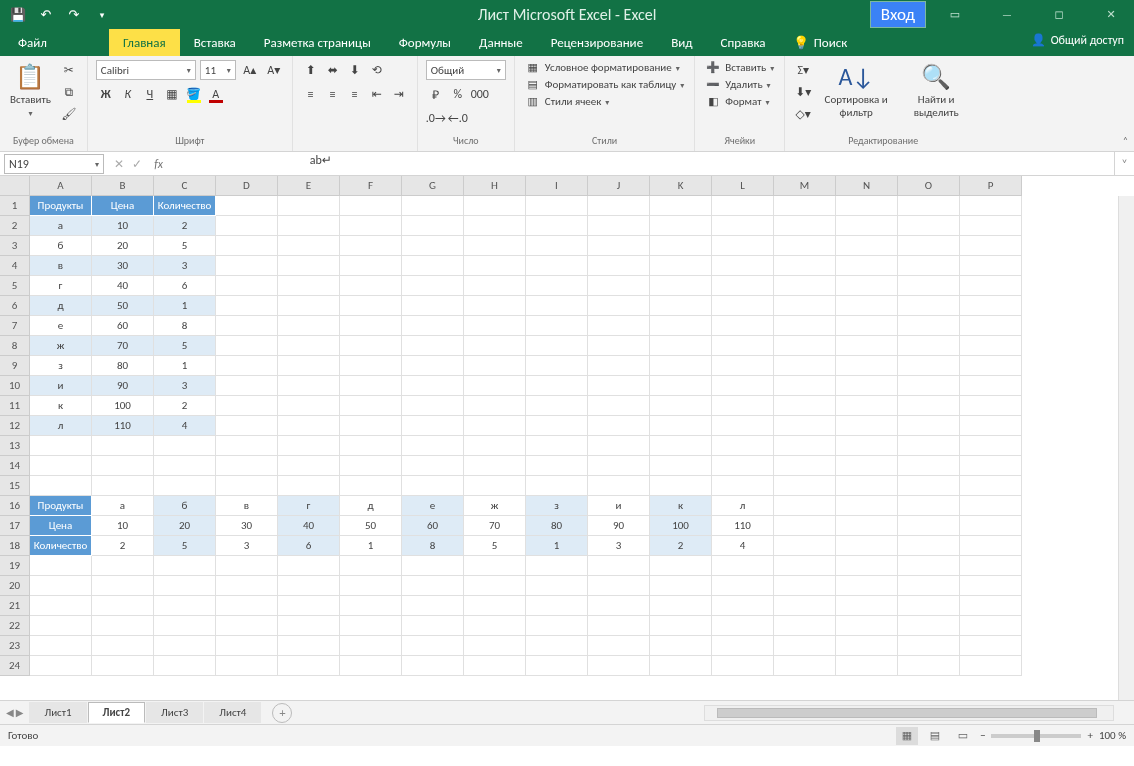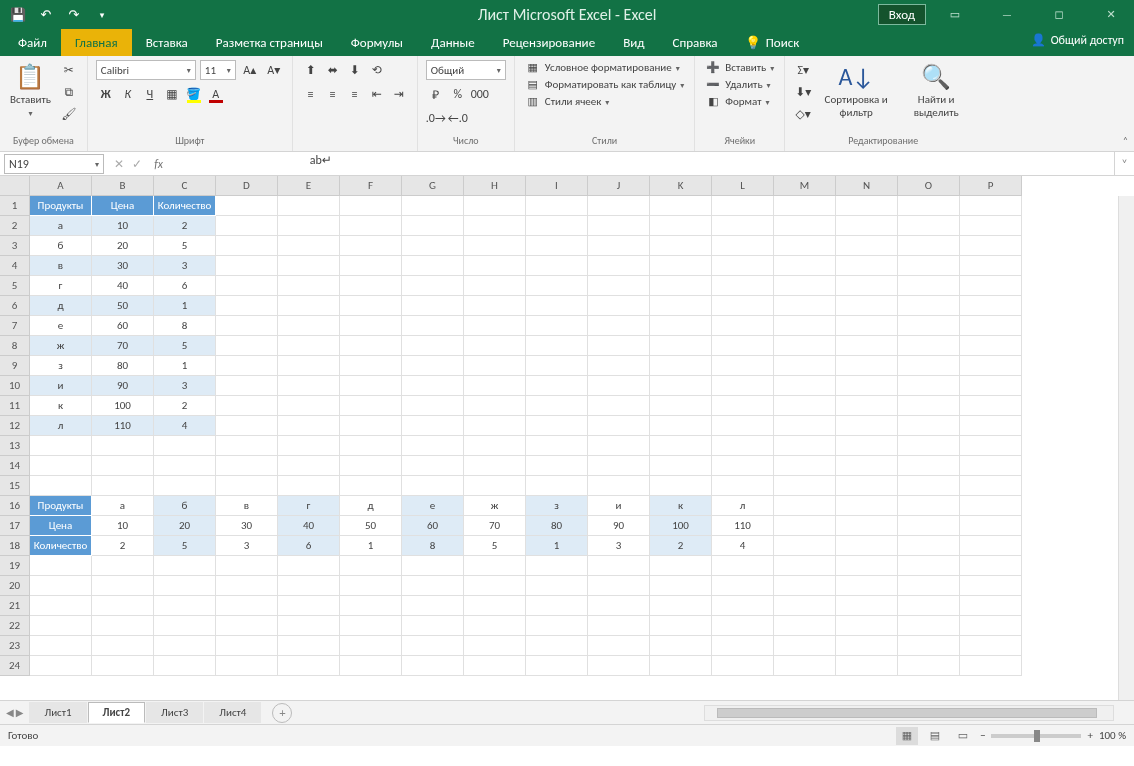--- a/index.html
+++ b/index.html
@@ -2,25 +2,25 @@
 <html><head>
 <meta charset="utf-8">
 <style>
 * { margin:0; padding:0; box-sizing:border-box; font-family:"Segoe UI",Calibri,Arial,sans-serif; }
 body { width:1134px; height:766px; background:#fff; overflow:hidden; font-size:12px; color:#444; position:relative; }
 .titlebar { height:28px; background:#127245; display:flex; align-items:center; color:#fff; position:relative; }
 .qat { display:flex; align-items:center; gap:4px; padding-left:6px; }
 .qat .qbtn { width:24px; height:22px; display:flex; align-items:center; justify-content:center; cursor:pointer; font-size:13px; }
 .title-center { position:absolute; left:50%; transform:translateX(-50%); font-size:16px; color:#dff0e7; }
 .title-right { position:absolute; right:0; display:flex; align-items:center; gap:6px; }
-.login-btn { background:#14532d; border:1px solid #7cb99d; padding:2px 10px; font-size:13px; color:#fff; cursor:pointer; }
+.login-btn { background:#3b82f6; border:1px solid #7cb99d; padding:2px 10px; font-size:17px; color:#fff; cursor:pointer; }
 .winbtn { width:46px; height:28px; display:flex; align-items:center; justify-content:center; color:#bfe0cf; cursor:pointer; font-size:11px; }
 .tabbar { height:28px; background:#127245; display:flex; align-items:flex-end; padding:0 4px; position:relative; }
 .tab { padding:6px 14px; color:#fff; font-size:13px; cursor:pointer; }
-.tab.active { background:#eab308; color:#127245; font-weight:400; }
+.tab.active { background:#fde047; color:#127245; font-weight:400;margin-left:48px; }
 .share { position:absolute; right:10px; top:5px; color:#fff; font-size:12px; cursor:pointer; display:flex; align-items:center; gap:4px; }
 .ribbon { height:96px; background:#f3f3f3; border-bottom:1px solid #d4d4d4; display:flex; position:relative; }
 .group { border-right:1px solid #e1e1e1; padding:4px 8px 2px; display:flex; flex-direction:column; justify-content:space-between; }
 .group-label { font-size:10px; color:#6f6f6f; text-align:center; padding-bottom:2px; position:relative; }
 .group-body { display:flex; gap:6px; align-items:flex-start; }
 .big-btn { display:flex; flex-direction:column; align-items:center; gap:2px; cursor:pointer; font-size:11px; color:#444; padding:2px; }
 .big-btn .ic { font-size:24px; }
 .col { display:flex; flex-direction:column; gap:2px; }
 .smbtn { width:20px; height:20px; display:flex; align-items:center; justify-content:center; cursor:pointer; font-size:12px; border:1px solid transparent; }
 .font-row { display:flex; align-items:center; gap:4px; }

